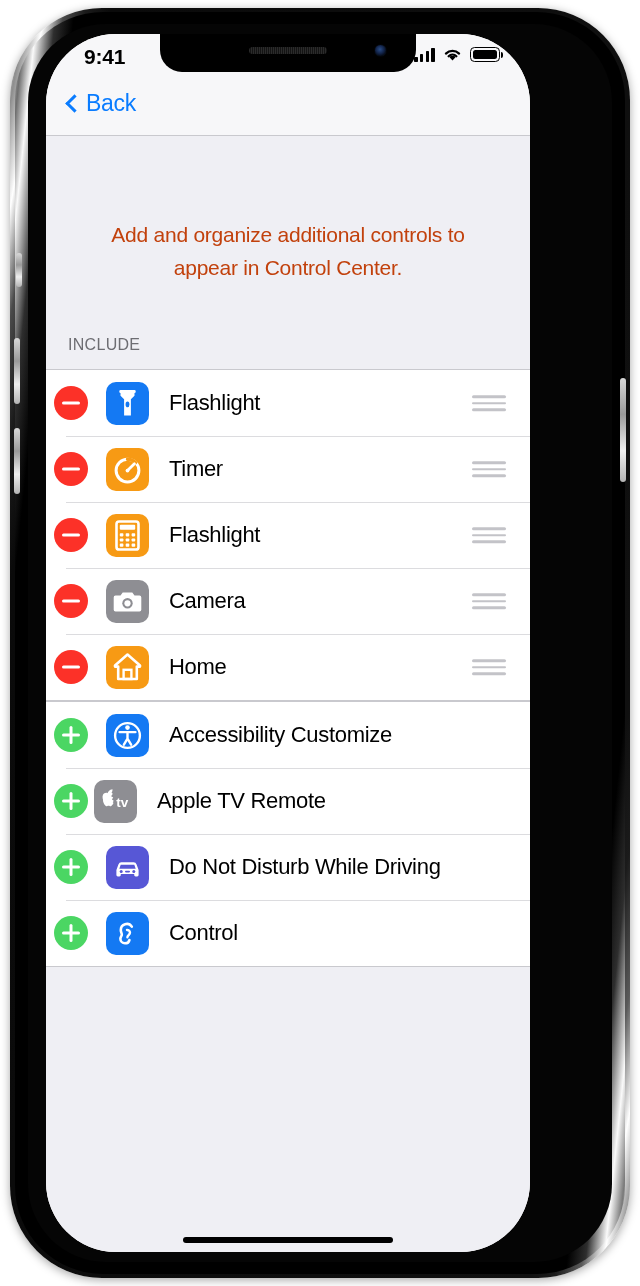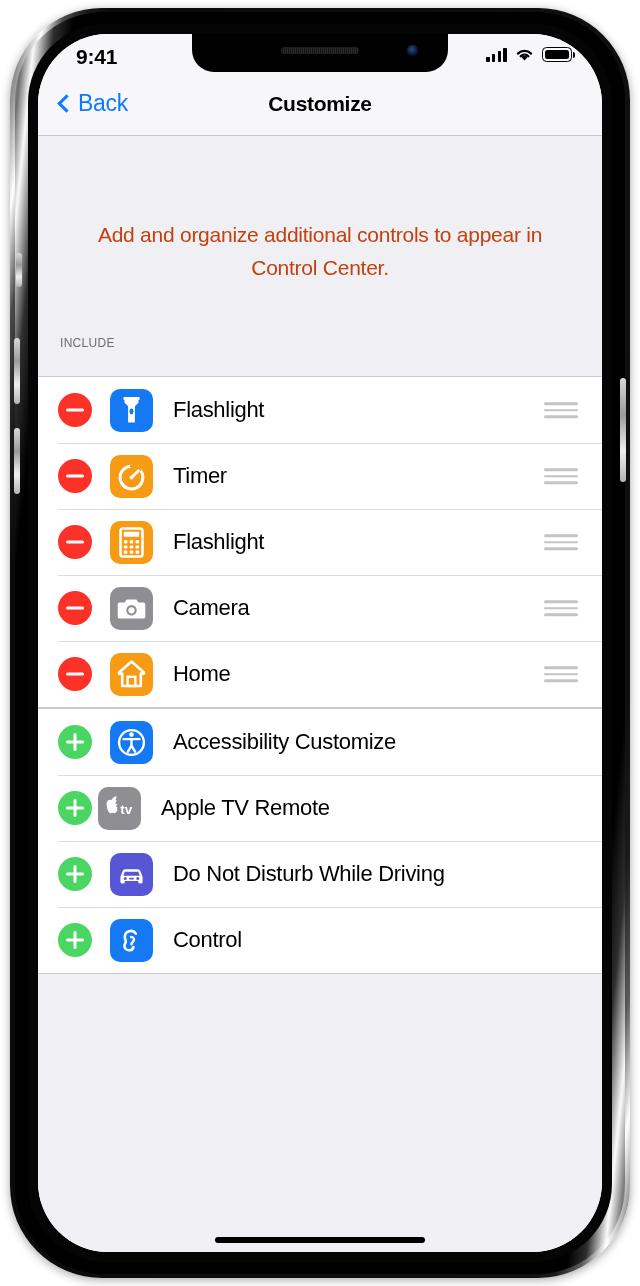--- a/index.html
+++ b/index.html
@@ -52,22 +52,22 @@
     border-radius: 3px;
   }
   .btn-silent { left: 6px; top: 245px;  width: 6px; height: 34px; }
   .btn-volup  { left: 4px; top: 330px;  width: 6px; height: 66px; }
   .btn-voldn  { left: 4px; top: 420px;  width: 6px; height: 66px; }
   .btn-power  { right: 4px; top: 370px; width: 6px; height: 104px; }
 
   
   .screen {
     position: absolute;
-    left: 28px; top: 26px;
-    width: 564px; height: 1218px;
+    left: 36px; top: 26px;
+    width: 484px; height: 1218px;
     border-radius: 70px;
     background: #ffffff;
     overflow: hidden;
   }
 
   
   .notch {
     position: absolute;
     left: 50%; transform: translateX(-50%);
     top: 0;
@@ -188,39 +188,39 @@
   .intro {
     padding: 82px 36px 0 36px;
     text-align: center;
     font-size: 21px;
     line-height: 33px;
     color: #c2410c;
     letter-spacing: -0.25px;
   }
 
   .section-header {
-    padding: 52px 0 26px 22px;
-    font-size: 12px;
+    padding: 52px 0 15px 22px;
+    font-size: 16px;
     color: #6d6d72;
     letter-spacing: 0.3px;
   }
   .section-header.tight { padding-top: 46px; }
 
   .list {
     background: #ffffff;
     border-top: 1px solid #c9c9ce;
     border-bottom: 1px solid #c9c9ce;
   }
 
   .row {
     position: relative;
     display: flex;
     align-items: center;
     height: 66px;
-    padding-left: 20px;
+    padding-left: 8px;
     background: #ffffff;
   }
   .row + .row::before {
     content: "";
     position: absolute;
     left: 20px; right: 0; top: 0;
     height: 1px;
     background: #dcdcdf;
   }
 
@@ -340,21 +340,20 @@
           <div class="fill"></div>
         </div>
       </div>
     </div>
 
     <div class="navbar">
       <div class="nav-back">
         <span class="chev"></span>
         <span class="nav-back-label">Back</span>
       </div>
-      <div class="nav-title">Customize</div>
     </div>
 
     <div class="content">
       <div class="intro">Add and organize additional controls to appear in Control Center.</div>
       <div id="sections-root">
           <div class="section-header">INCLUDE</div>
           <div class="list">
             <div class="row">
               <div class="toggle remove">
                 <span class="bar-h"></span>

